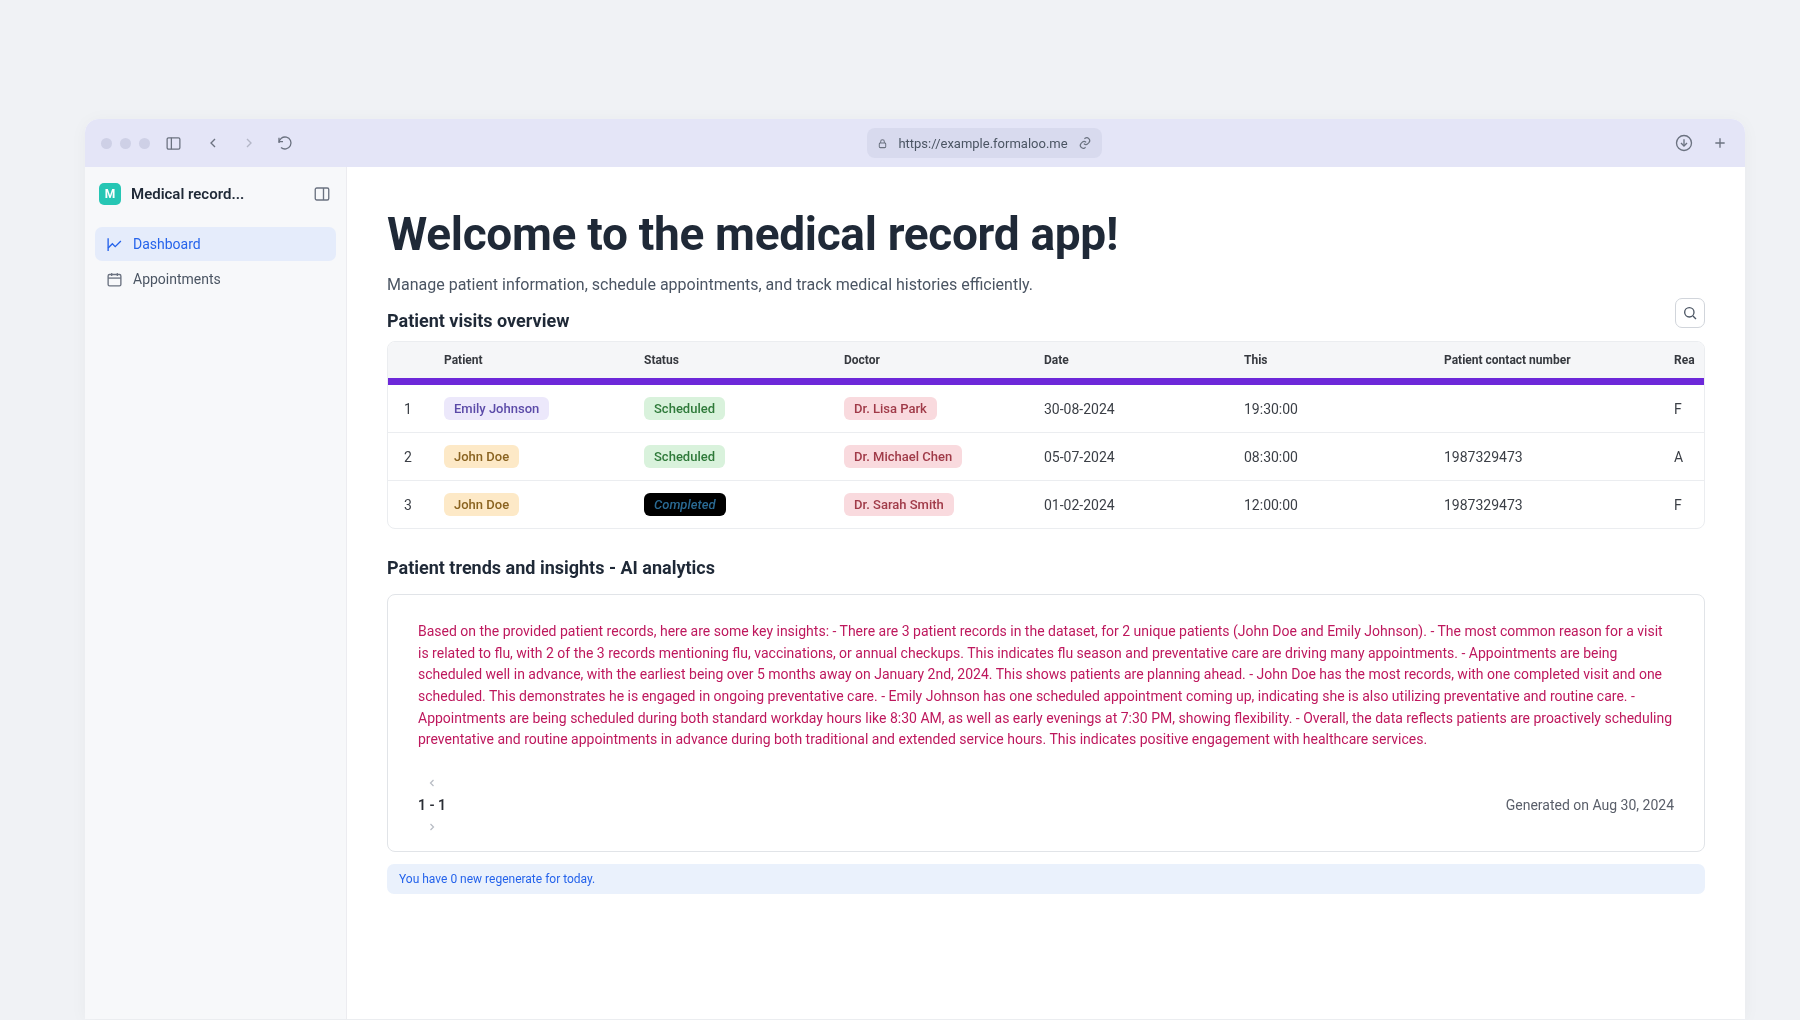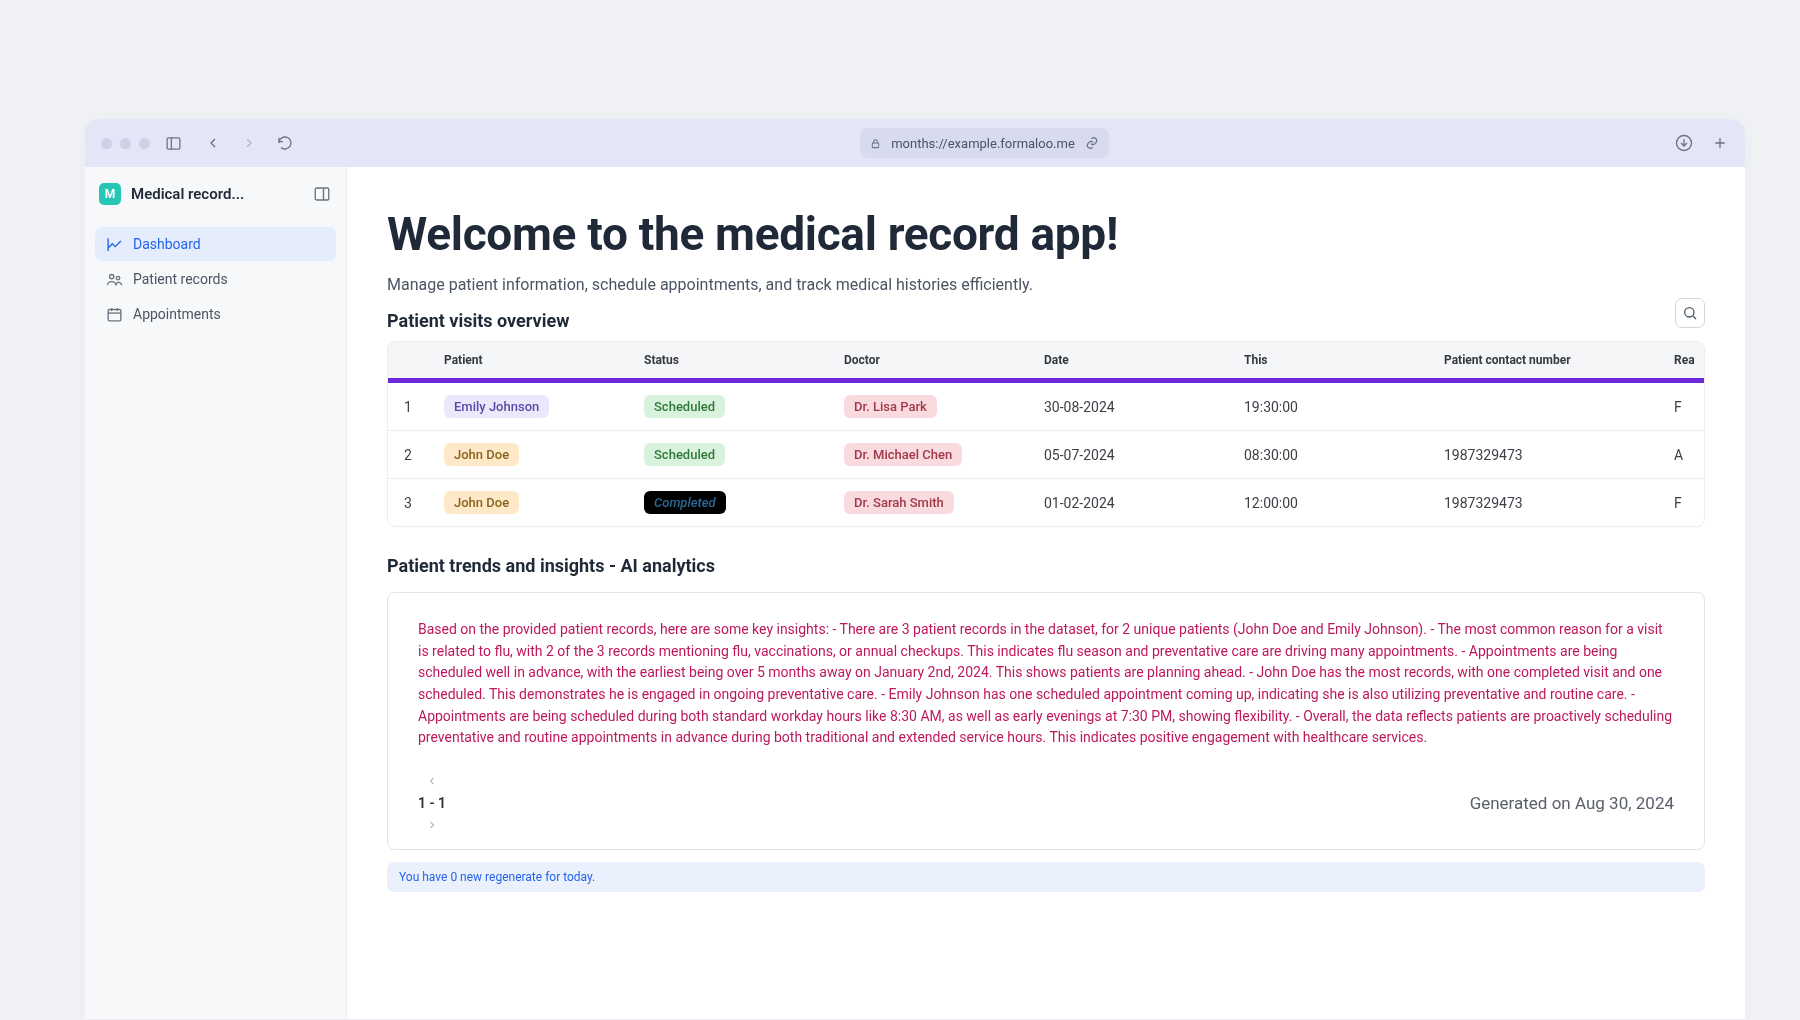--- a/index.html
+++ b/index.html
@@ -163,21 +163,21 @@
   width: 100%;
 }
 table { border-collapse: collapse; width: 100%; table-layout: fixed; }
 th, td { text-align: left; font-size: 13px; }
 thead th {
   background: #f5f6f8;
   font-weight: 700;
   color: #36393f;
   padding: 11px 8px;
   font-size: 12px;
-  border-bottom: 5px solid #6d28d9;
+  border-bottom: 7px solid #6d28d9;
 }
 tbody td {
   padding: 12px 8px;
   border-bottom: 1px solid #ebedf0;
   color: #3b3f46;
   font-size: 14px;
   white-space: nowrap;
 }
 tbody tr:last-child td { border-bottom: none; }
 
@@ -227,21 +227,21 @@
 }
 .ai-footer {
   display: flex; align-items: center; justify-content: space-between;
   margin-top: 26px;
   font-size: 14px;
   color: #5a5f6a;
 }
 .pager { display:flex; align-items:center; gap: 8px; flex-direction: column; }
 .pager .chev { color: #b8bcc4; cursor: pointer; }
 .pager .range { font-weight: 600; color: #2a2e35; font-size: 14px; }
-.ai-generated { color: #5a5f6a; font-size: 17px; }
+.ai-generated { color: #5a5f6a; font-size: 14px; }
 
 .regen-banner {
   margin-top: 12px;
   background: #eaf1fc;
   border-radius: 7px;
   padding: 8px 12px;
   font-size: 12px;
   color: #2563eb;
 }
 
@@ -284,21 +284,21 @@
       </div>
     </div>
 
     <div class="url-pill">
       <span class="lock">
         <svg width="11" height="11" viewBox="0 0 24 24" fill="none" stroke="currentColor" stroke-width="2.2">
             <rect x="5" y="11" width="14" height="10" rx="2"></rect>
             <path d="M8 11V8a4 4 0 0 1 8 0v3"></path>
           </svg>
       </span>
-      <span class="url-text">months://example.formaloo.me</span>
+      <span class="url-text">https://example.formaloo.me</span>
       <span class="link-icon">
         <svg width="14" height="14" viewBox="0 0 24 24" fill="none" stroke="currentColor" stroke-width="2">
             <path d="M10 13a5 5 0 0 0 7 0l2-2a5 5 0 0 0-7-7l-1 1"></path>
             <path d="M14 11a5 5 0 0 0-7 0l-2 2a5 5 0 0 0 7 7l1-1"></path>
           </svg>
       </span>
     </div>
 
     <div class="right-tools">
       <div class="tool-icon">
@@ -332,31 +332,20 @@
       </div>
       <nav class="nav-list">
         <div class="nav-item active">
           <span class="nav-icon">
             <svg width="17" height="17" viewBox="0 0 24 24" fill="none" stroke="currentColor" stroke-width="1.9">
                 <polyline points="3 17 9 11 13 15 21 7"></polyline>
                 <path d="M3 3v18"></path>
               </svg>
           </span>
           <span>Dashboard</span>
-        </div>
-        <div class="nav-item">
-          <span class="nav-icon">
-            <svg width="17" height="17" viewBox="0 0 24 24" fill="none" stroke="currentColor" stroke-width="1.9">
-                <circle cx="8" cy="8" r="3"></circle>
-                <circle cx="17" cy="10" r="2.5"></circle>
-                <path d="M2 20c0-3 3-5 6-5s6 2 6 5"></path>
-                <path d="M14 20c0-2 2-4 4-4s4 2 4 4"></path>
-              </svg>
-          </span>
-          <span>Patient records</span>
         </div>
         <div class="nav-item">
           <span class="nav-icon">
             <svg width="17" height="17" viewBox="0 0 24 24" fill="none" stroke="currentColor" stroke-width="1.9">
                 <rect x="3" y="5" width="18" height="16" rx="2"></rect>
                 <line x1="3" y1="10" x2="21" y2="10"></line>
                 <line x1="8" y1="3" x2="8" y2="7"></line>
                 <line x1="16" y1="3" x2="16" y2="7"></line>
               </svg>
           </span>

